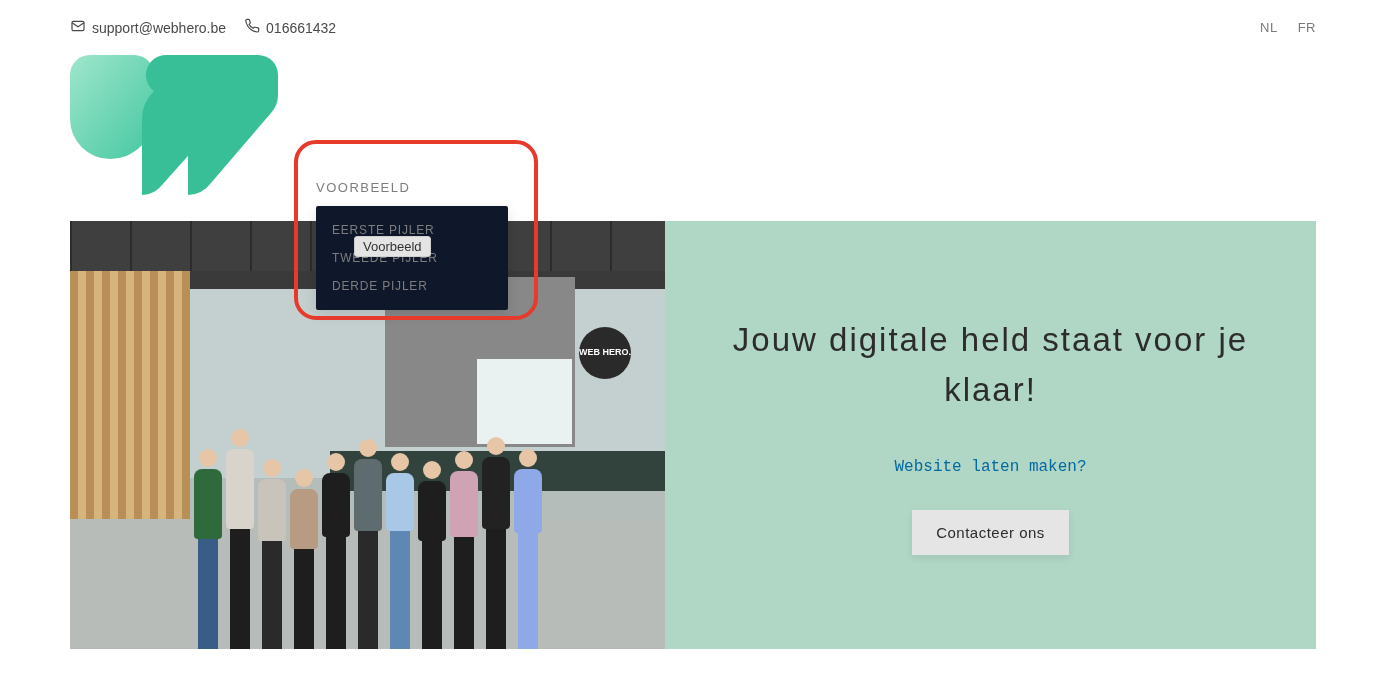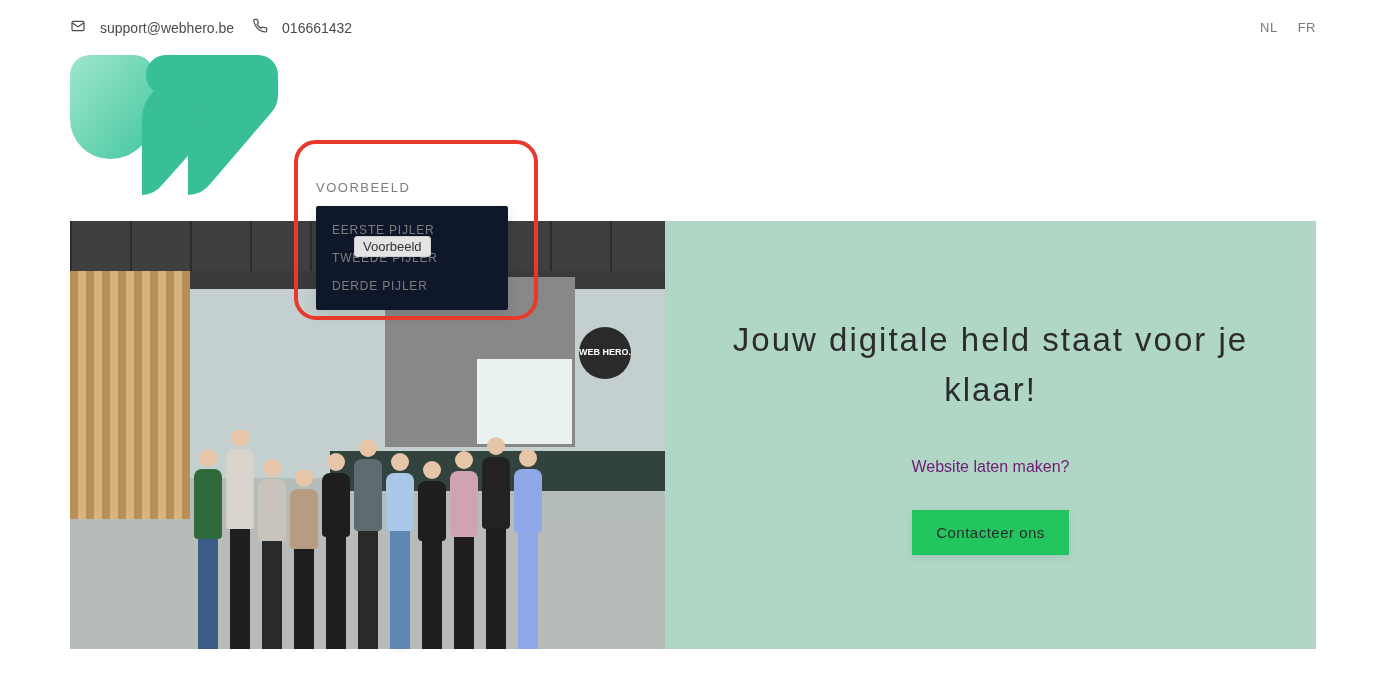--- a/index.html
+++ b/index.html
@@ -17,21 +17,21 @@
   .topbar {
     display: flex;
     align-items: center;
     padding-top: 18px;
     font-size: 14px;
     color: #4a4a4a;
   }
   .topbar .contact {
     display: flex;
     align-items: center;
-    gap: 14px;
+    gap: 6px;
     margin-right: 18px;
   }
   .topbar .contact svg { width: 16px; height: 16px; stroke:#4a4a4a; fill:none;}
   .topbar .langs {
     margin-left: auto;
     display: flex617;
     display: flex;
     gap: 20px;
     font-size: 13px;
     color:#7a7a7a;
@@ -128,25 +128,26 @@
     font-size: 33px;
     letter-spacing: 2px;
     color: #2c2c2c;
     line-height: 1.5;
     font-family: Georgia, 'Times New Roman', serif;
     font-family: -apple-system, sans-serif;
   }
   .hero-right .sub {
     margin-top: 44px;
     font-size: 16px;
-    color:#701a75;
+    color:#0369a1;
+    font-family:Liberation Mono, monospace;
   }
   .hero-right .cta {
     margin-top: 34px;
-    background: #22c55e;
+    background: #e5e5e5;
     padding: 14px 24px;
     font-size: 15px;
     color:#2c2c2c;
     letter-spacing: 0.5px;
     cursor: pointer;
     box-shadow: 0 3px 8px rgba(0,0,0,0.08);
   }
   
   .office-bg {
     position:absolute; inset:0;

